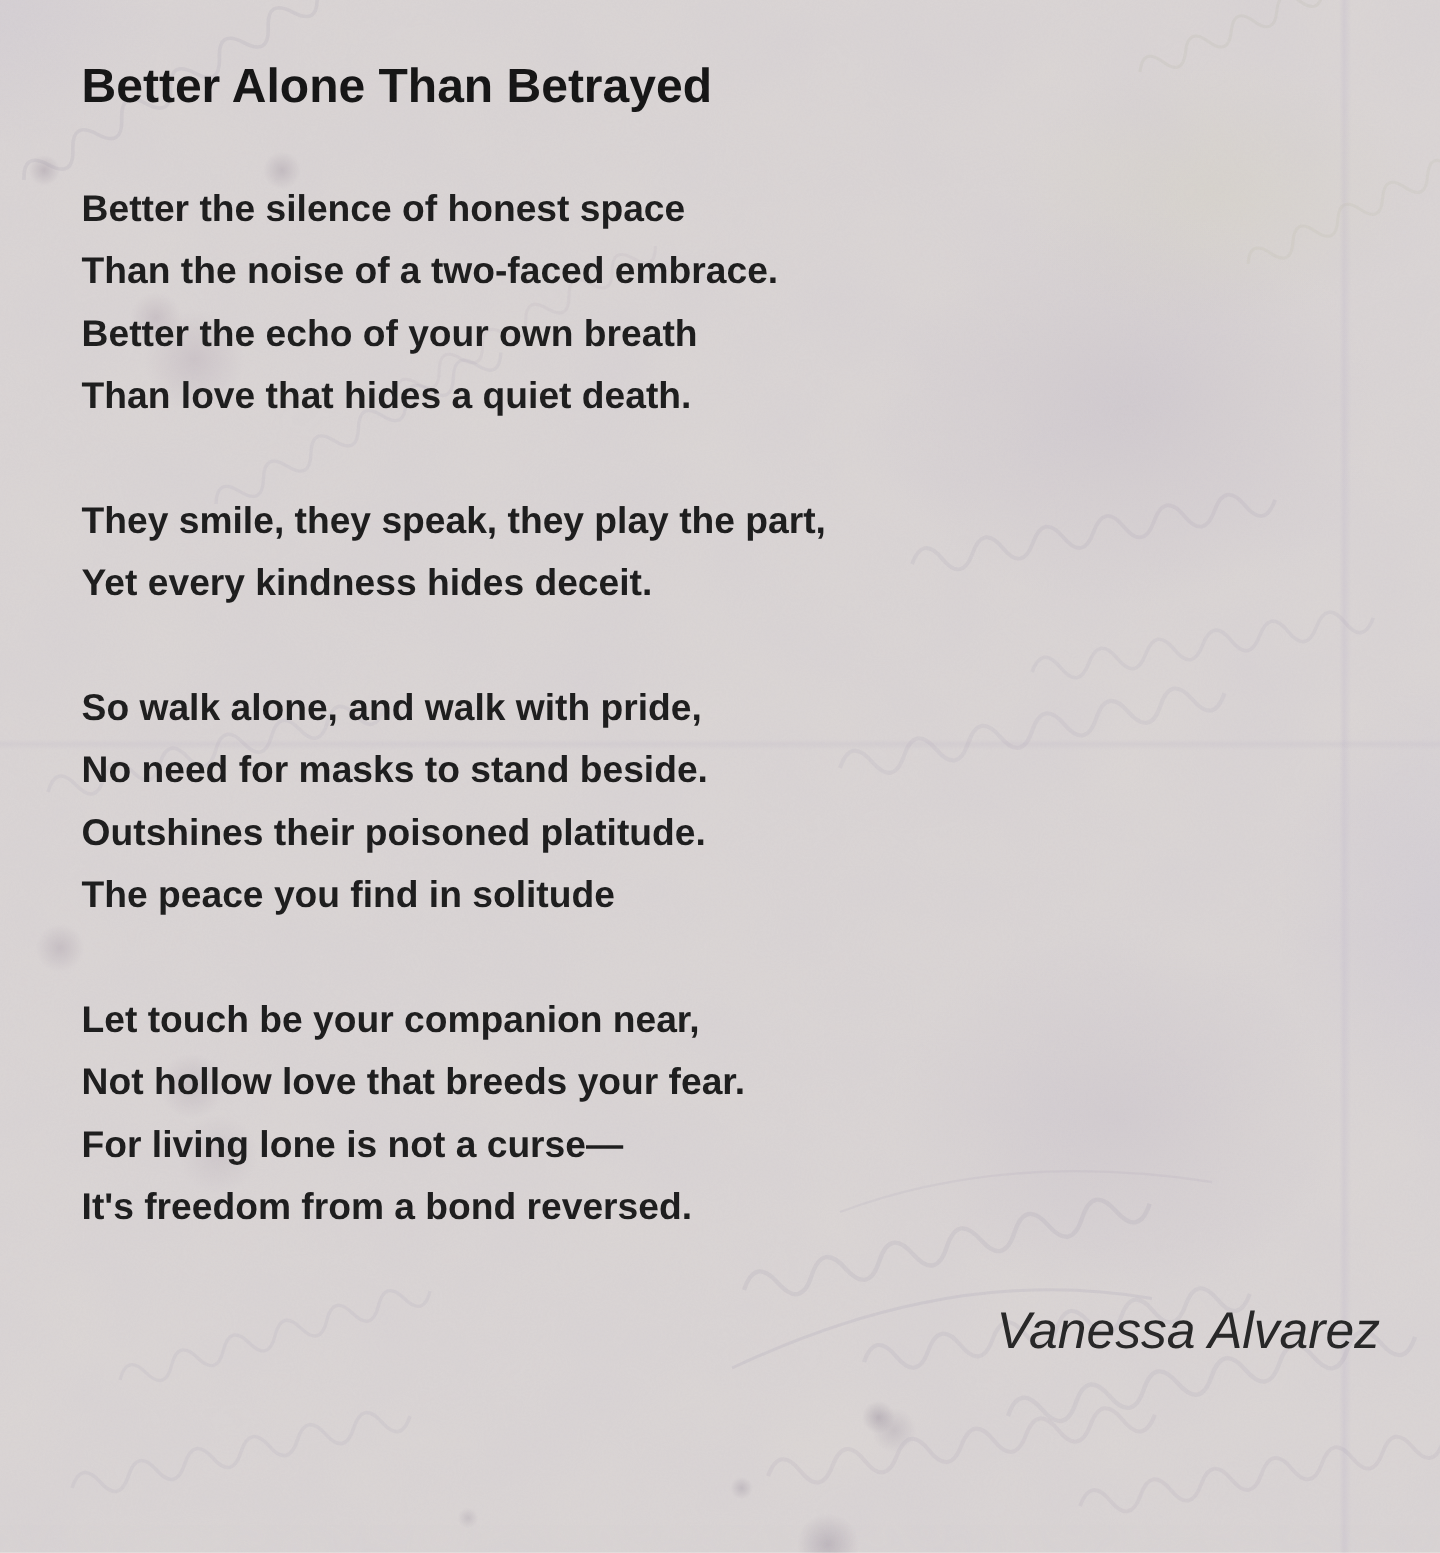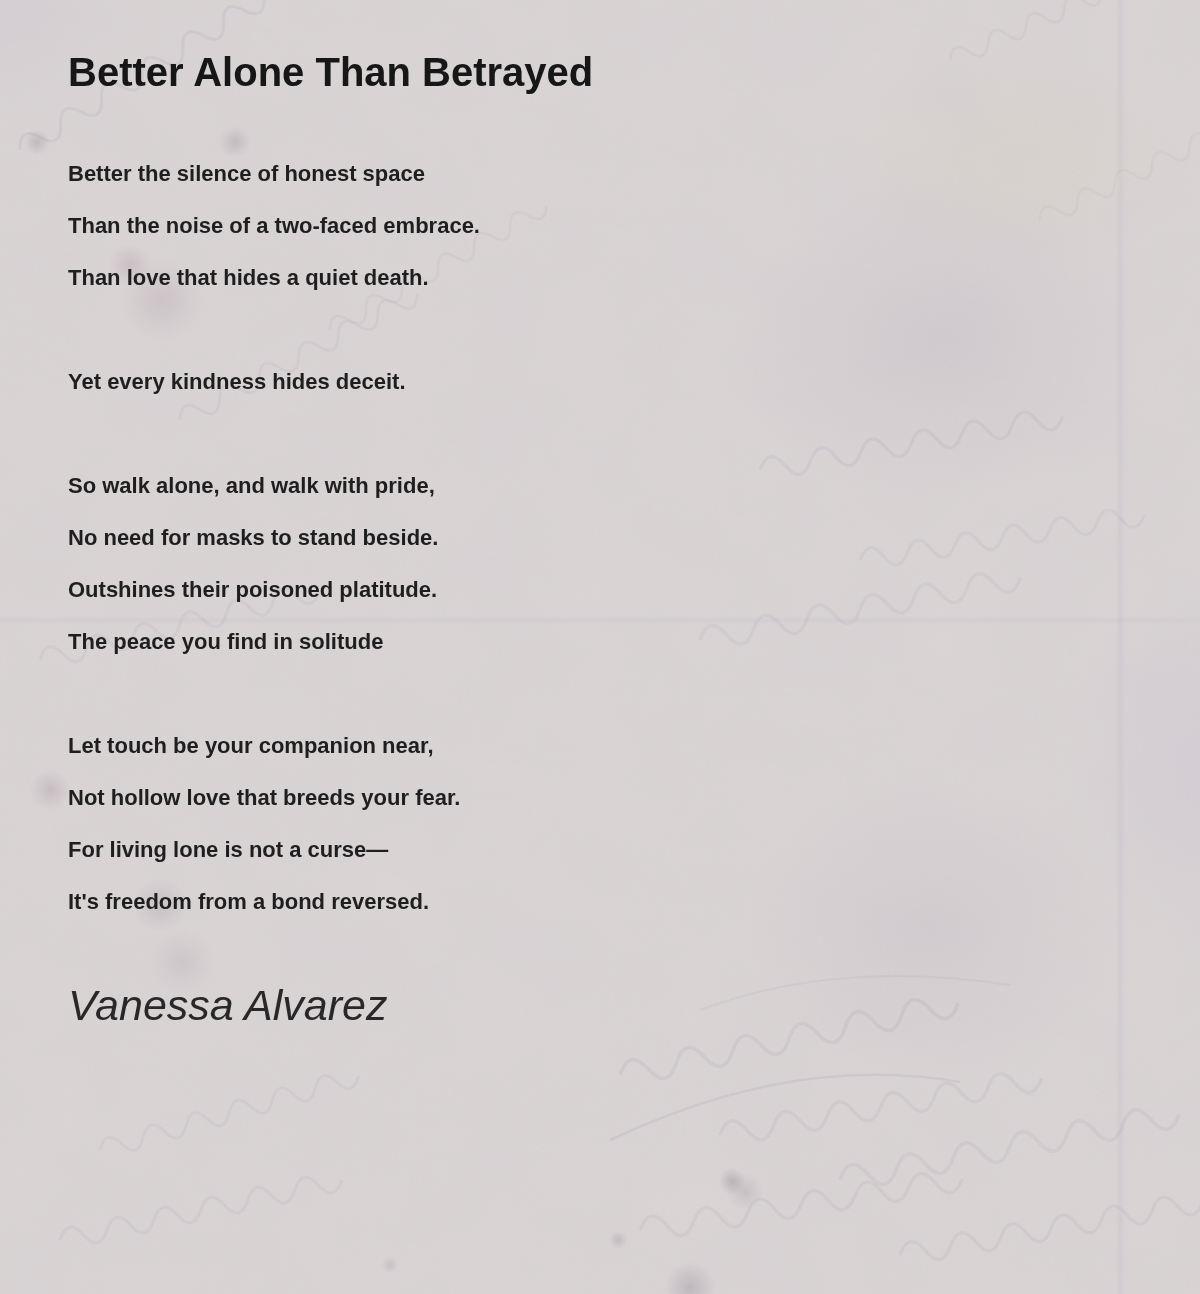--- a/index.html
+++ b/index.html
@@ -54,32 +54,33 @@
   .poem-title{
     font-size:40px;
     line-height:48px;
     font-weight:bold;
     letter-spacing:0;
     color:var(--color-title);
   }
   .stanza{margin-top:52px;}
   .stanza:first-of-type{margin-top:52px;}
   .poem-line{
-    font-size:22px;
+    font-size:31px;
     line-height:52px;
     font-weight:bold;
     color:var(--color-text);
   }
   .poem-author{
     margin-top:52px;
     font-size:43px;
     line-height:50px;
     font-style:italic;
     font-weight:normal;
     color:var(--color-author);
+    text-align:right;
   }
 </style>
 </head>
 <body>
 
 <div class="page">
 
   <svg class="texture" width="1200" height="1294" viewBox="0 0 1200 1294" xmlns="http://www.w3.org/2000/svg" aria-hidden="true">
     <defs>
       <filter id="mottle" x="0" y="0" width="100%" height="100%">
@@ -116,24 +117,26 @@
       <path d="M700 1010 C 780 980, 880 965, 1010 985" stroke="rgba(150,140,165,0.10)" stroke-width="2"></path>
     </g>
   </svg>
 
   <main class="content">
     <h1 class="poem-title">Better Alone Than Betrayed</h1>
 
     <section class="stanza">
       <p class="poem-line">Better the silence of honest space</p>
       <p class="poem-line">Than the noise of a two-faced embrace.</p>
+      <p class="poem-line">Better the echo of your own breath</p>
       <p class="poem-line">Than love that hides a quiet death.</p>
     </section>
 
     <section class="stanza">
+      <p class="poem-line">They smile, they speak, they play the part,</p>
       <p class="poem-line">Yet every kindness hides deceit.</p>
     </section>
 
     <section class="stanza">
       <p class="poem-line">So walk alone, and walk with pride,</p>
       <p class="poem-line">No need for masks to stand beside.</p>
       <p class="poem-line">Outshines their poisoned platitude.</p>
       <p class="poem-line">The peace you find in solitude</p>
     </section>
 

